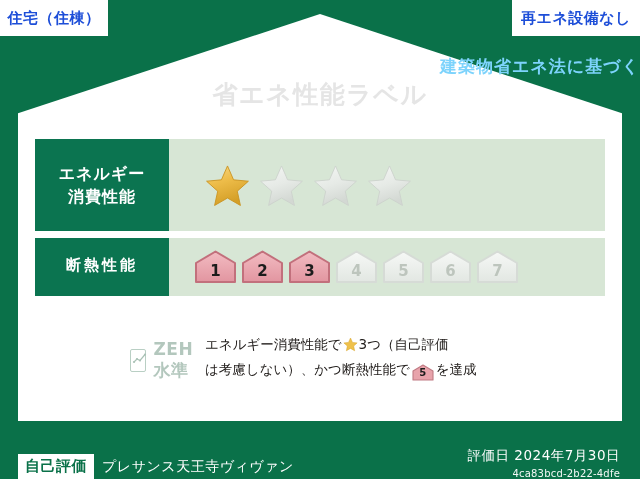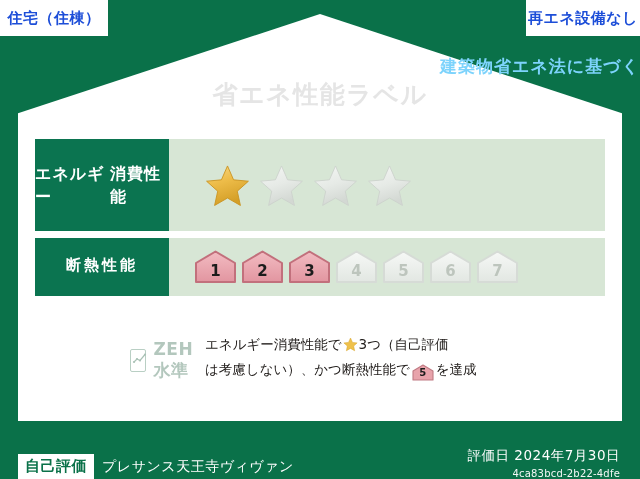--- a/index.html
+++ b/index.html
@@ -22,21 +22,21 @@
     position:absolute;left:18px;top:421px;width:604px;height:44px;
     background:#0a7149;
   }
   
   .corner-tag{
     position:absolute;background:#ffffff;display:flex;align-items:center;
     justify-content:center;color:#1d4ed8;font-weight:bold;font-size:15px;
     letter-spacing:0.5px;
   }
   #tag-left{left:0;top:0;width:108px;height:36px;}
-  #tag-right{right:0;top:0;width:114px;height:36px;}
+  #tag-right{right:0;top:0;width:128px;height:36px;}
 
   
   .heading-wrap{
     position:absolute;left:0;top:56px;width:640px;text-align:center;
   }
   .heading-sub{
     color:#7dd3fc;font-size:17px;font-weight:bold;letter-spacing:1px;
     line-height:1.2;
     text-align:right;
   }
@@ -46,21 +46,21 @@
   }
 
   
   .row{
     position:absolute;left:35px;width:570px;display:flex;
   }
   #row-energy{top:139px;height:92px;}
   #row-insul{top:238px;height:58px;}
   .row-label{
     background:#0b7450;color:#ffffff;font-weight:bold;
-    display:flex;flex-direction:row;align-items:center;justify-content:center;
+    display:flex;flex-direction:column;align-items:center;justify-content:center;
     font-size:16px;line-height:1.45;letter-spacing:1px;flex:0 0 134px;
   }
   #row-insul .row-label{font-size:15px;letter-spacing:3px;font-family:Liberation Mono, monospace;}
   .row-value{
     flex:1;background:#d7e6d5;display:flex;align-items:center;
   }
   #row-energy .row-value{padding-left:35px;gap:7px;}
   #row-insul .row-value{padding-left:24px;gap:2px;}
 
   

